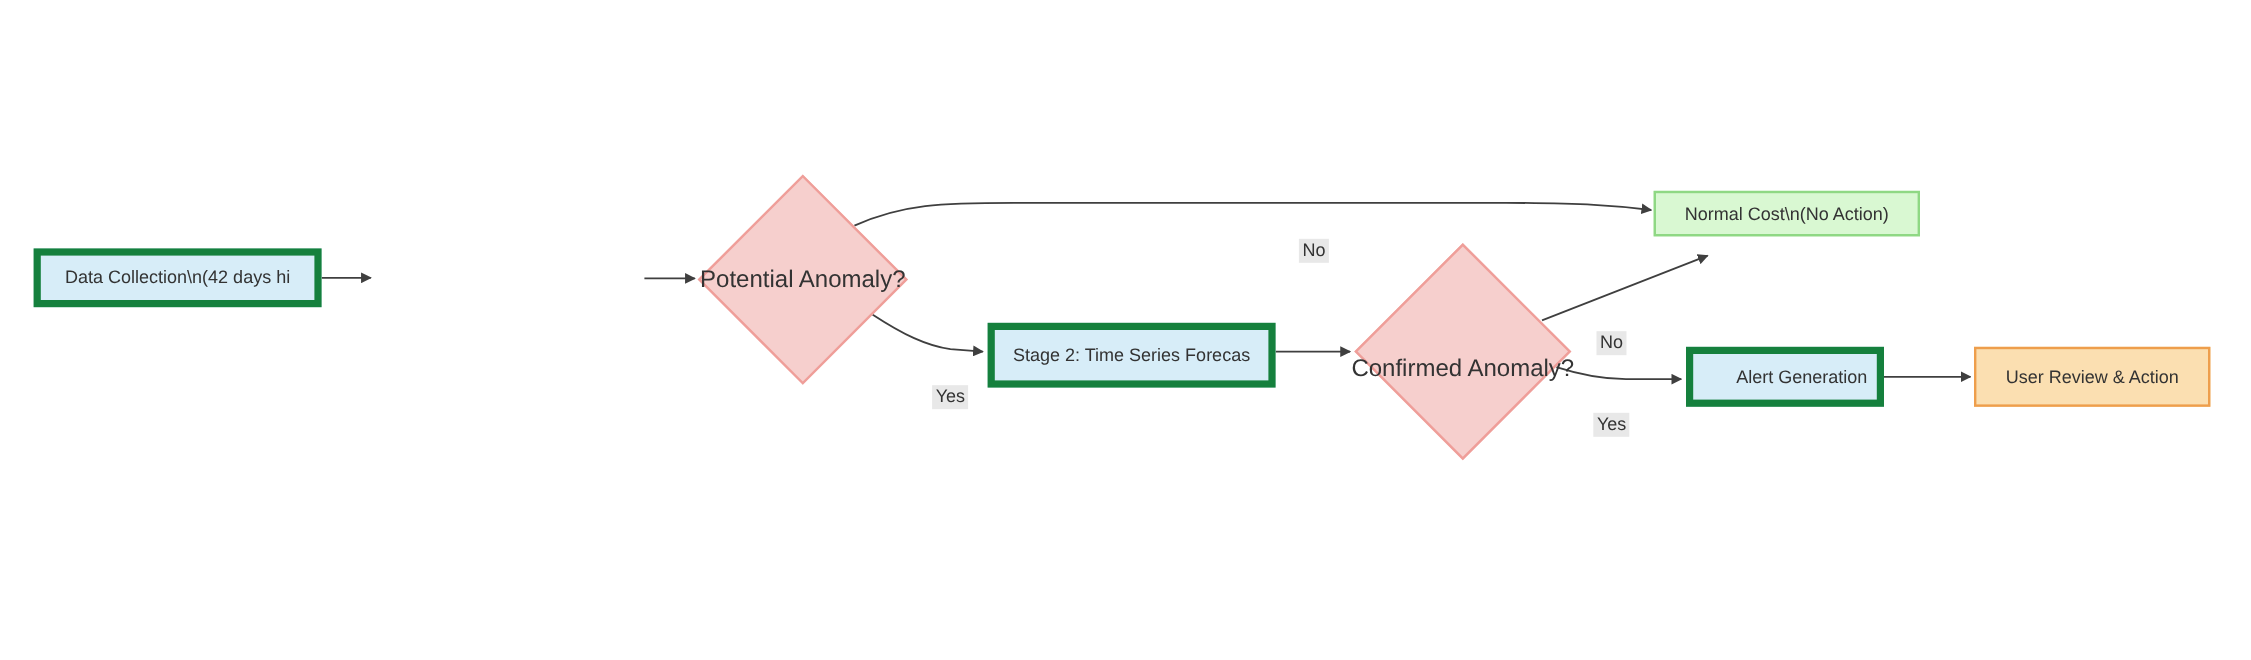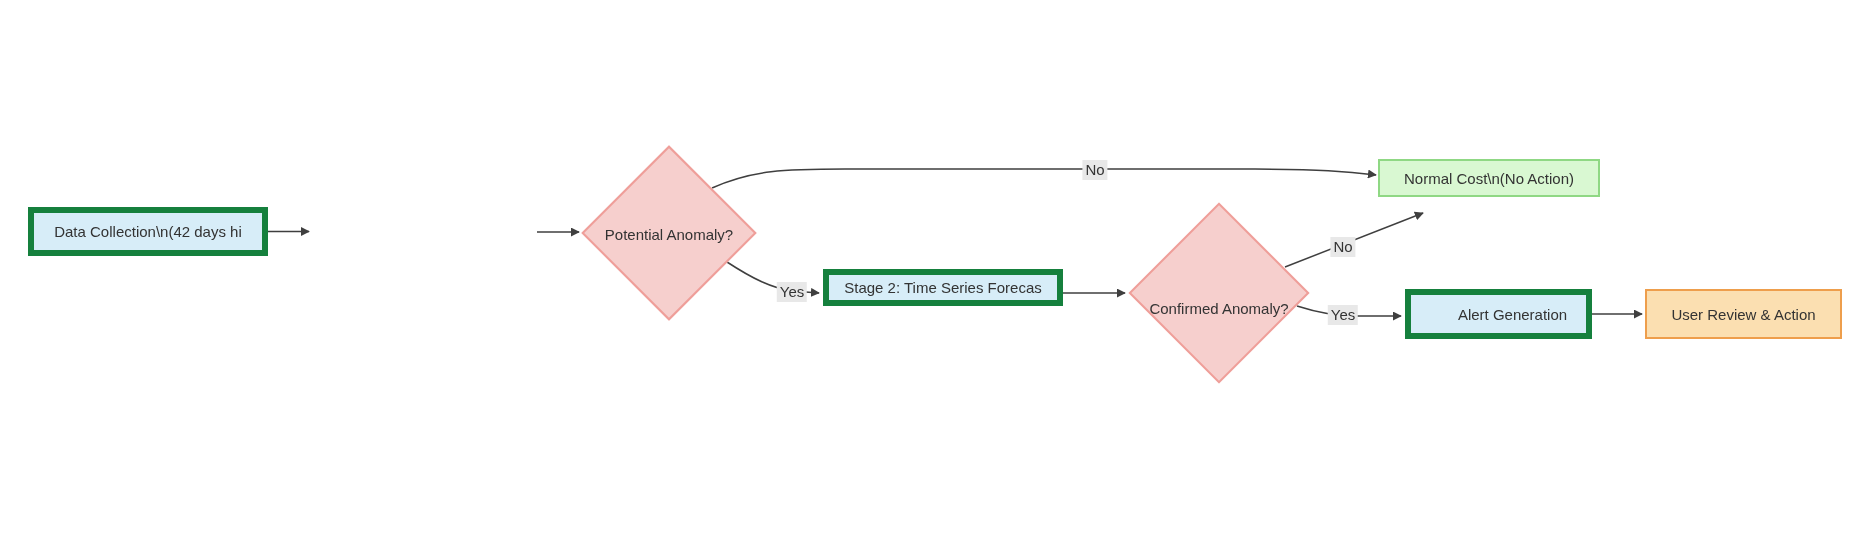--- a/index.html
+++ b/index.html
@@ -36,34 +36,35 @@
     position: absolute;
     box-sizing: border-box;
     background: #f6cfcd;
     border: 2px solid #ef9e99;
     transform: rotate(45deg);
     z-index: 1;
   }
   .diamond-label {
     position: absolute;
     transform: translate(-50%, -50%);
-    font-size: 15px;
+    font-size: 20px;
     white-space: nowrap;
     z-index: 2;
     text-align: center;
   }
   .edge-label {
     position: absolute;
     transform: translate(-50%, -50%);
     background: #e8e8e8;
     padding: 0px 3px;
     font-size: 15px;
     line-height: 20px;
     white-space: nowrap;
     z-index: 3;
+    margin-top: 39px;
   }
 </style>
 </head>
 <body>
 
 <div id="canvas">
 
   <svg id="edges" viewBox="0 0 1876 550" xmlns="http://www.w3.org/2000/svg">
     <defs>
       <marker id="arrow" viewBox="0 0 10 10" refX="9" refY="5" markerWidth="9" markerHeight="9" orient="auto-start-reverse" markerUnits="userSpaceOnUse">
@@ -80,29 +81,29 @@
       <path d="M1297,306 C1322,314 1340,316 1355,316 L1401,316" marker-end="url(#arrow)"></path>
       <path d="M1570,314 L1642,314" marker-end="url(#arrow)"></path>
     </g>
   </svg>
 
   <div class="node blue" style="left:28px; top:207px; width:240px; height:49px;">
     <span>Data Collection\n(42 days hi</span>
   </div>
 
 
-  <div class="node blue" style="left:823px; top:269px; width:240px; height:37px;">
+  <div class="node blue" style="left:823px; top:269px; width:240px; height:54px;">
     <span>Stage 2: Time Series Forecas</span>
   </div>
 
   <div class="node green" style="left:1378px; top:159px; width:222px; height:38px;">
     <span>Normal Cost\n(No Action)</span>
   </div>
 
-  <div class="node blue" style="left:1405px; top:289px; width:187px; height:50px;padding-left:28px;">
+  <div class="node blue" style="left:1405px; top:289px; width:165px; height:50px;padding-left:28px;">
     <span>Alert Generation</span>
   </div>
 
   <div class="node orange" style="left:1645px; top:289px; width:197px; height:50px;">
     <span>User Review &amp; Action</span>
   </div>
 
   <div class="diamond-shape" style="left:607px; top:171px; width:124px; height:124px;"></div>
   <span class="diamond-label" style="left:669px; top:234px;">Potential Anomaly?</span>
 

